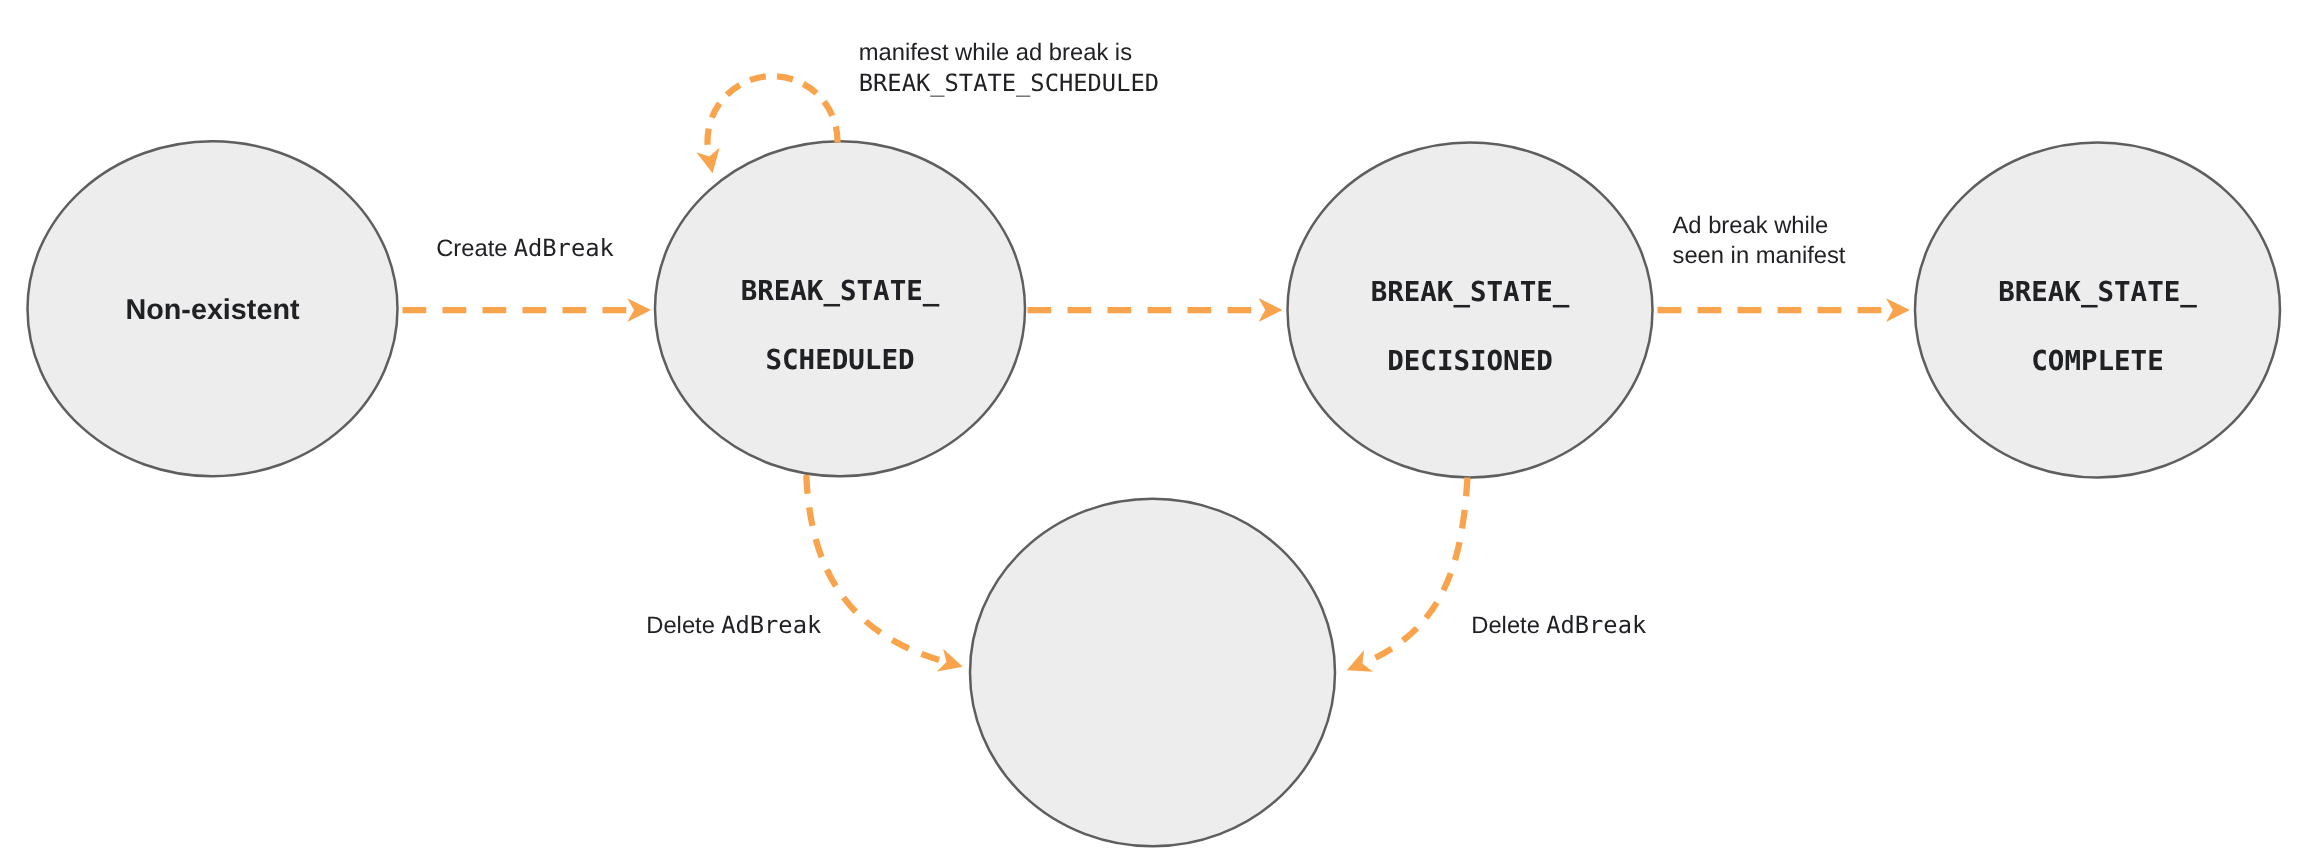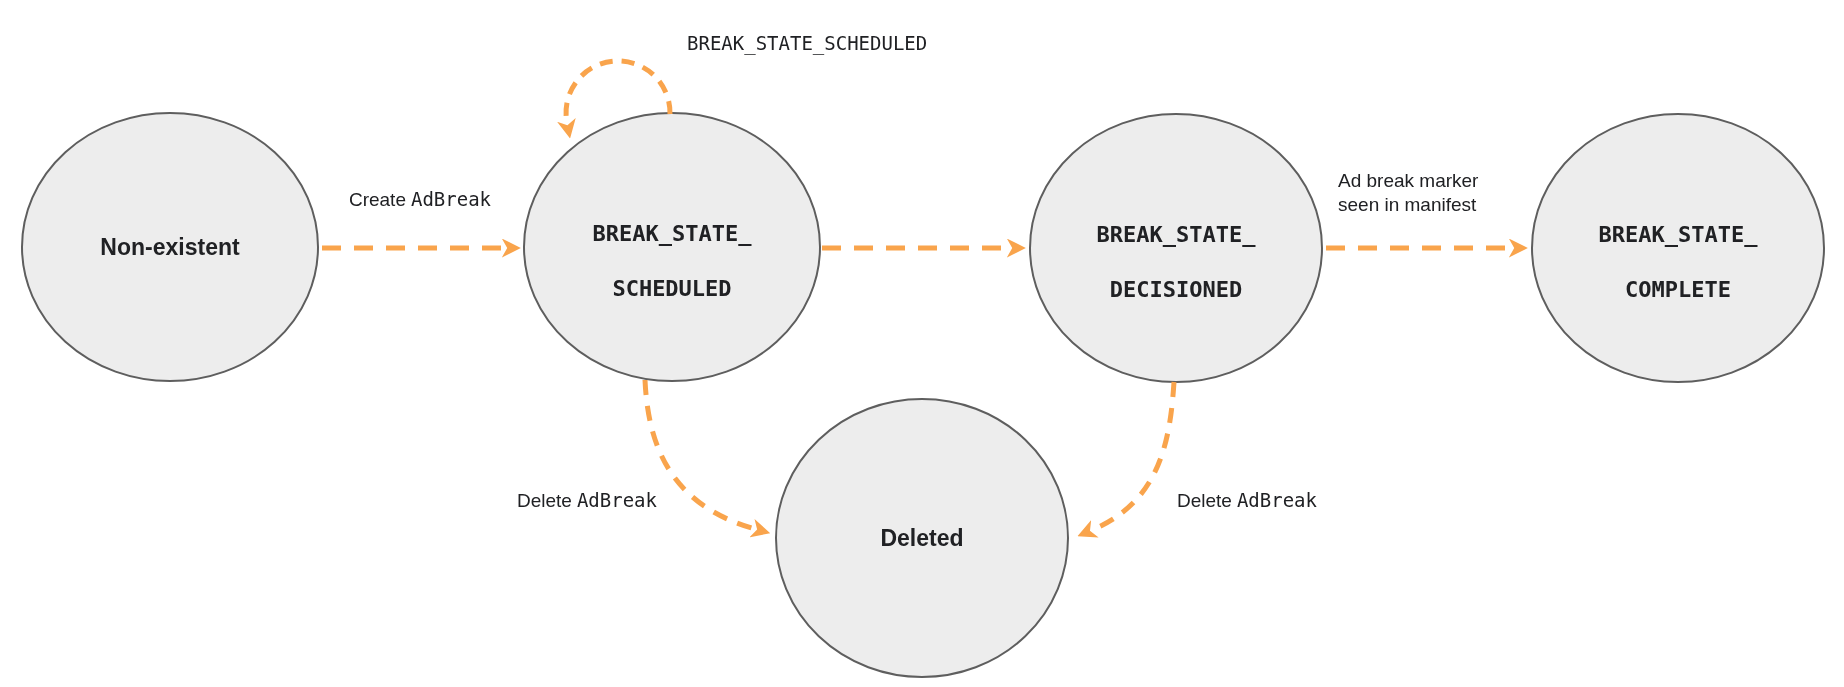--- a/index.html
+++ b/index.html
@@ -101,35 +101,33 @@
   <div class="state-box" style="left:1030px; top:114px; width:292px; height:268px;">
     <div class="state-name-mono">BREAK_STATE_</div>
     <div class="state-name-mono">DECISIONED</div>
   </div>
 
   <div class="state-box" style="left:1532px; top:114px; width:292px; height:268px;">
     <div class="state-name-mono">BREAK_STATE_</div>
     <div class="state-name-mono">COMPLETE</div>
   </div>
 
-  <div class="state-box" style="left:776px; top:399px; width:292px; height:278px;">
-    <div class="state-name-sans">Deleted</div>
-  </div>
 
   <div class="lbl center" style="left:330px; top:187px; width:180px;">
     <span class="sp">Create</span><span class="code">AdBreak</span>
   </div>
 
   <div class="lbl" style="left:687px; top:31px;">
+    <div>manifest while ad break is</div>
     <div class="code">BREAK_STATE_SCHEDULED</div>
   </div>
 
 
   <div class="lbl" style="left:1338px; top:169px;">
-    <div>Ad break marker</div>
+    <div>Ad break while</div>
     <div>seen in manifest</div>
   </div>
 
   <div class="lbl" style="left:517px; top:488px;">
     <span class="sp">Delete</span><span class="code">AdBreak</span>
   </div>
 
   <div class="lbl" style="left:1177px; top:488px;">
     <span class="sp">Delete</span><span class="code">AdBreak</span>
   </div>

